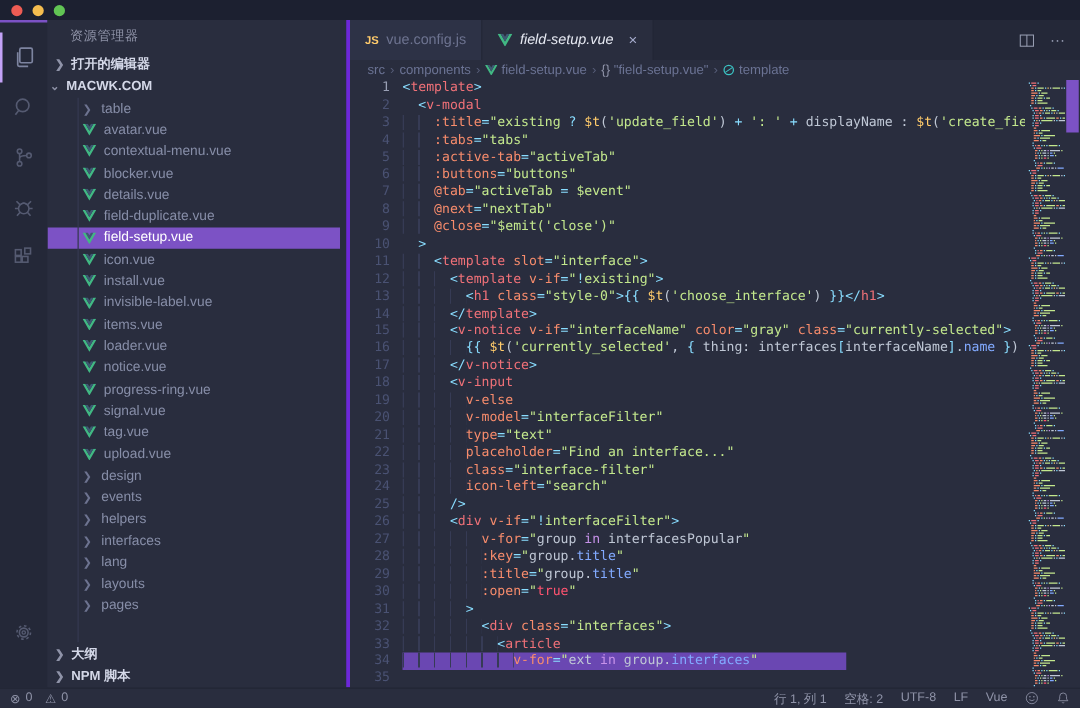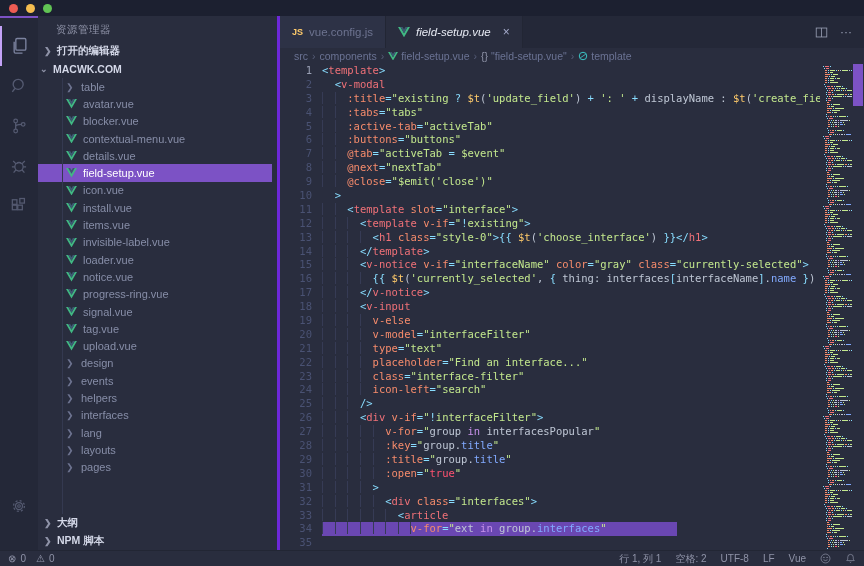--- a/index.html
+++ b/index.html
@@ -171,35 +171,42 @@
               <path fill="#41b883" d="M0 0h4.8L12 12.4 19.2 0H24L12 20.8z"></path>
               <path fill="#3d5a73" d="M4.8 0h4.3L12 4.9 14.9 0h4.3L12 12.4z"></path>
             </svg>
             <span>avatar.vue</span>
           </div>
           <div class="tree-row">
             <svg width="11" height="9.57" viewBox="0 0 24 21">
               <path fill="#41b883" d="M0 0h4.8L12 12.4 19.2 0H24L12 20.8z"></path>
               <path fill="#3d5a73" d="M4.8 0h4.3L12 4.9 14.9 0h4.3L12 12.4z"></path>
             </svg>
-            <span>blocker.vue</span>
+            <span>contextual-menu.vue</span>
           </div>
           <div class="tree-row">
             <svg width="11" height="9.57" viewBox="0 0 24 21">
               <path fill="#41b883" d="M0 0h4.8L12 12.4 19.2 0H24L12 20.8z"></path>
               <path fill="#3d5a73" d="M4.8 0h4.3L12 4.9 14.9 0h4.3L12 12.4z"></path>
             </svg>
-            <span>contextual-menu.vue</span>
+            <span>blocker.vue</span>
           </div>
           <div class="tree-row">
             <svg width="11" height="9.57" viewBox="0 0 24 21">
               <path fill="#41b883" d="M0 0h4.8L12 12.4 19.2 0H24L12 20.8z"></path>
               <path fill="#3d5a73" d="M4.8 0h4.3L12 4.9 14.9 0h4.3L12 12.4z"></path>
             </svg>
             <span>details.vue</span>
+          </div>
+          <div class="tree-row">
+            <svg width="11" height="9.57" viewBox="0 0 24 21">
+              <path fill="#41b883" d="M0 0h4.8L12 12.4 19.2 0H24L12 20.8z"></path>
+              <path fill="#3d5a73" d="M4.8 0h4.3L12 4.9 14.9 0h4.3L12 12.4z"></path>
+            </svg>
+            <span>field-duplicate.vue</span>
           </div>
           <div class="tree-row selected">
             <svg width="11" height="9.57" viewBox="0 0 24 21">
               <path fill="#41b883" d="M0 0h4.8L12 12.4 19.2 0H24L12 20.8z"></path>
               <path fill="#3d5a73" d="M4.8 0h4.3L12 4.9 14.9 0h4.3L12 12.4z"></path>
             </svg>
             <span style="color: rgb(255, 255, 255);">field-setup.vue</span>
           </div>
           <div class="tree-row">
             <svg width="11" height="9.57" viewBox="0 0 24 21">
@@ -213,28 +220,28 @@
               <path fill="#41b883" d="M0 0h4.8L12 12.4 19.2 0H24L12 20.8z"></path>
               <path fill="#3d5a73" d="M4.8 0h4.3L12 4.9 14.9 0h4.3L12 12.4z"></path>
             </svg>
             <span>install.vue</span>
           </div>
           <div class="tree-row">
             <svg width="11" height="9.57" viewBox="0 0 24 21">
               <path fill="#41b883" d="M0 0h4.8L12 12.4 19.2 0H24L12 20.8z"></path>
               <path fill="#3d5a73" d="M4.8 0h4.3L12 4.9 14.9 0h4.3L12 12.4z"></path>
             </svg>
-            <span>items.vue</span>
+            <span>invisible-label.vue</span>
           </div>
           <div class="tree-row">
             <svg width="11" height="9.57" viewBox="0 0 24 21">
               <path fill="#41b883" d="M0 0h4.8L12 12.4 19.2 0H24L12 20.8z"></path>
               <path fill="#3d5a73" d="M4.8 0h4.3L12 4.9 14.9 0h4.3L12 12.4z"></path>
             </svg>
-            <span>invisible-label.vue</span>
+            <span>items.vue</span>
           </div>
           <div class="tree-row">
             <svg width="11" height="9.57" viewBox="0 0 24 21">
               <path fill="#41b883" d="M0 0h4.8L12 12.4 19.2 0H24L12 20.8z"></path>
               <path fill="#3d5a73" d="M4.8 0h4.3L12 4.9 14.9 0h4.3L12 12.4z"></path>
             </svg>
             <span>loader.vue</span>
           </div>
           <div class="tree-row">
             <svg width="11" height="9.57" viewBox="0 0 24 21">

